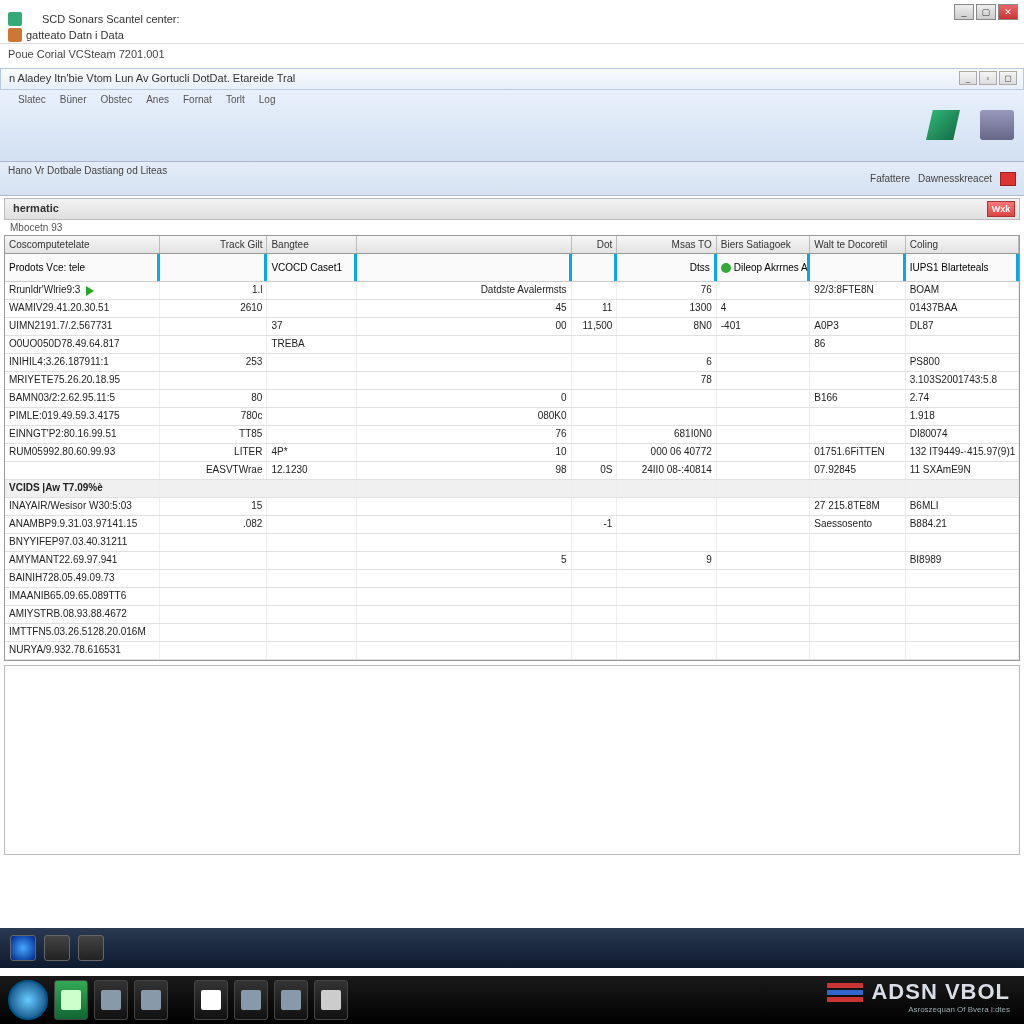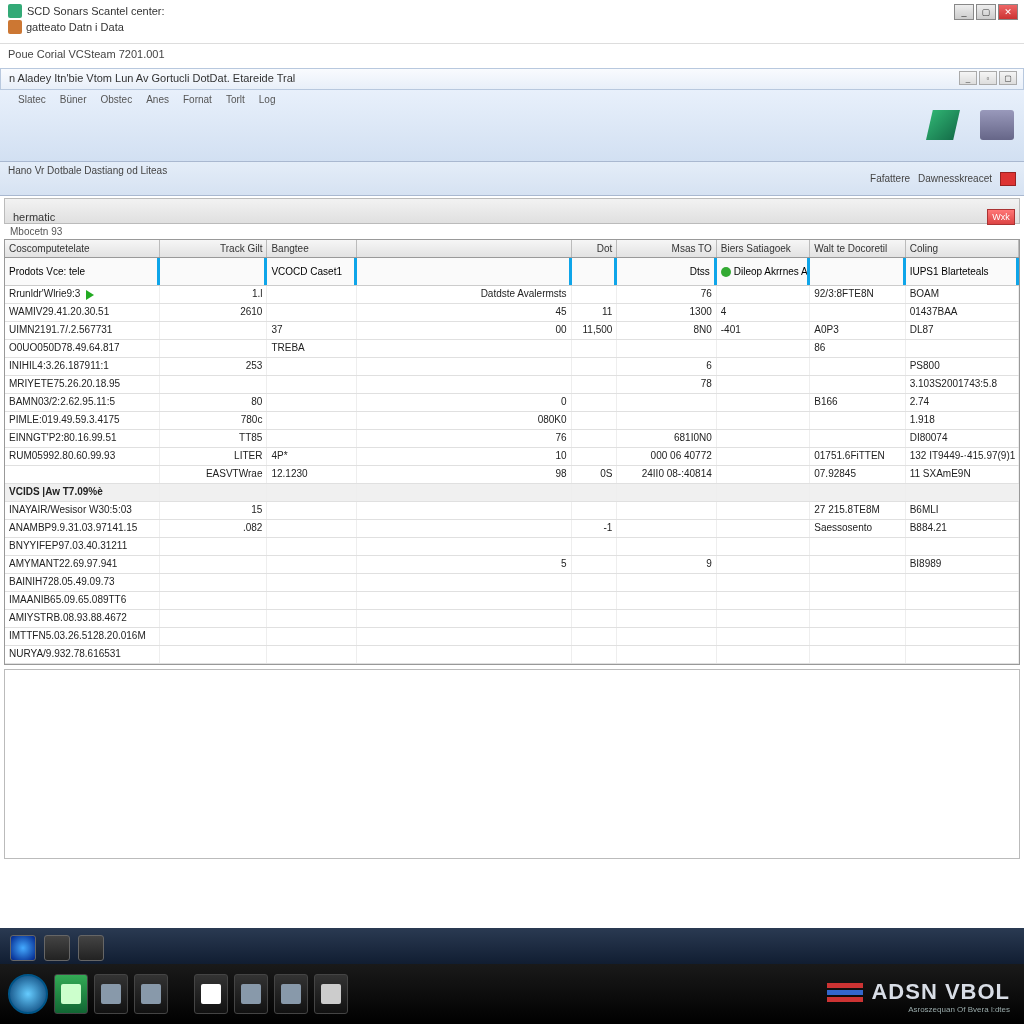--- a/index.html
+++ b/index.html
@@ -1,19 +1,19 @@
 <!DOCTYPE html>
 <html><head>
 <meta charset="utf-8">
 <style>
 * { box-sizing: border-box; margin: 0; padding: 0; font-family: Tahoma, Arial, sans-serif; }
 body { width: 1024px; height: 1024px; background: #fff; overflow: hidden; position: relative; }
 
 .top-header { height: 44px; background: #fff; border-bottom: 1px solid #ddd; padding: 4px 8px; font-size: 11px; color: #333; position: relative; }
-.top-header .line1 { display: flex; align-items: center; gap: 5px; }
+.top-header .line1 { display: flex; align-items: center; gap: 20px; margin-top: 8px; }
 .top-header .line2 { display: flex; align-items: center; gap: 4px; margin-top: 2px; }
 .top-header .winctrl { position: absolute; right: 6px; top: 4px; display: flex; gap: 2px; }
 .winbtn { width: 20px; height: 16px; background: linear-gradient(#eee,#ccc); border: 1px solid #888; font-size: 9px; display:flex; align-items:center; justify-content:center; cursor:pointer; }
 .winbtn.close { background: linear-gradient(#e66,#c33); color:#fff; }
 .hicon { width:14px; height:14px; background:#3a7; border-radius:2px; display:inline-block; }
 
 .subtitle-bar { height: 24px; font-size: 11px; color: #444; padding: 4px 8px; background:#fff; }
 
 .menu-bar { height: 22px; background: linear-gradient(#f9fbfe,#e8eff9); border: 1px solid #b8c8de; font-size: 11px; color: #333; padding: 3px 8px; position: relative; }
 .menu-bar .winctrl { position:absolute; right:6px; top:2px; display:flex; gap:2px; }
@@ -31,22 +31,22 @@
 .ricon.r5{background:radial-gradient(circle,#efe,#3b3 60%,#272);}
 .ribbon-right { position:absolute; right:10px; top:20px; display:flex; gap:20px; }
 .ricon2{width:34px;height:30px;}
 .ricon2.g{background:linear-gradient(135deg,#3b7,#164);clip-path:polygon(20% 0,100% 0,80% 100%,0 100%);}
 .ricon2.b{background:linear-gradient(#99b,#668);border-radius:3px;}
 
 .info-bar { height: 34px; background: linear-gradient(#e4edf8,#d6e2f2); border-bottom: 1px solid #a9b8d0; font-size: 10px; color:#444; padding:3px 8px; display:flex; justify-content:space-between; }
 .info-bar .r { display:flex; gap:8px; align-items:center;padding-left:16px; }
 .redbtn { width:16px;height:14px;background:#d33;border:1px solid #922; }
 
-.panel-header { height:22px; background:linear-gradient(#f2f2f2,#e0e0e0); border:1px solid #bbb; font-size:11px; font-weight:normal; color:#333; padding:12px 8px; position:relative; margin: 2px 4px 0 4px; }
-.panel-header .closebtn{position:absolute;right:4px;top:10px;width:28px;height:16px;background:linear-gradient(#f77,#d44);color:#fff;font-size:9px;display:flex;align-items:center;justify-content:center;border:1px solid #a33;}
+.panel-header { height:22px; background:linear-gradient(#f2f2f2,#e0e0e0); border:1px solid #bbb; font-size:11px; font-weight:bold; color:#333; padding:3px 8px; position:relative; margin: 2px 4px 0 4px; }
+.panel-header .closebtn{position:absolute;right:4px;top:2px;width:28px;height:16px;background:linear-gradient(#f77,#d44);color:#fff;font-size:9px;display:flex;align-items:center;justify-content:center;border:1px solid #a33;}
 .panel-subheader{font-size:10px;color:#555;padding:2px 10px;}
 
 .grid-container { margin: 0 4px; border:1px solid #999; }
 .grid-header { display:flex; background:linear-gradient(#f6f6f6,#e2e2e2); border-bottom:1px solid #999; font-size:10px; color:#333; }
 .grid-header > div { border-right:1px solid #bbb; padding:3px 4px; overflow:hidden; white-space:nowrap; }
 .filter-row { display:flex; background:#fafafa; border-bottom:1px solid #ccc; font-size:10px; }
 .filter-row > div { border-right:3px solid #0ea5e9; padding:8px 4px; overflow:hidden; white-space:nowrap; }
 .grid-body { background:#fff; }
 .grow { display:flex; font-size:10px; border-bottom:1px solid #e0e0e0; color:#222; }
 .grow > div { border-right:1px solid #eee; padding:2px 4px; overflow:hidden; white-space:nowrap; height:17px; }
@@ -54,21 +54,21 @@
 .c0{width:156px;} .c1{width:108px;text-align:right;} .c2{width:90px;} .c3{width:216px;text-align:right;} .c4{width:46px;text-align:right;} .c5{width:100px;text-align:right;} .c6{width:94px;} .c7{width:96px;} .c8{width:114px;}
 .play-icon{display:inline-block;width:0;height:0;border-left:8px solid #2a2;border-top:5px solid transparent;border-bottom:5px solid transparent;vertical-align:middle;margin-left:6px;}
 .sicon{display:inline-block;width:10px;height:10px;background:#3a3;border-radius:50%;margin-right:3px;vertical-align:middle;}
 
 .lower-empty { margin:4px; height:190px; border:1px solid #bbb; background:#fff; }
 
 .statusbar { position:absolute; left:0; right:0; height:40px; background:linear-gradient(#2a3a52,#0e1a2e); bottom:56px; display:flex; align-items:center; padding:0 10px; gap:8px; }
 .sbtn{width:26px;height:26px;background:linear-gradient(#444,#222);border:1px solid #666;border-radius:3px;}
 .sbtn.blue{background:radial-gradient(circle,#4af,#028);}
 
-.taskbar { position:absolute; left:0; right:0; bottom:0; height:60px; background:linear-gradient(#1a1a1a,#000); display:flex; align-items:center; padding:0 8px; gap:6px; }
+.taskbar { position:absolute; left:0; right:0; bottom:0; height:48px; background:linear-gradient(#1a1a1a,#000); display:flex; align-items:center; padding:0 8px; gap:6px; }
 .tstart{width:40px;height:40px;background:radial-gradient(circle,#6cf,#036);border-radius:50%;border:2px solid #058;}
 .tbtn{width:34px;height:40px;background:linear-gradient(#333,#111);border:1px solid #444;border-radius:3px;display:flex;align-items:center;justify-content:center;}
 .tbtn.active{background:linear-gradient(#3a5,#163);}
 .tbtn .ii{width:20px;height:20px;background:#89a;border-radius:2px;}
 .tbtn.active .ii{background:#cfc;}
 .brand{position:absolute;right:14px;bottom:10px;color:#d8dde6;font-family:Arial;text-align:right;}
 .brand .logo{display:flex;align-items:center;gap:8px;justify-content:flex-end;}
 .brand .stripes{display:flex;flex-direction:column;gap:2px;}
 .brand .stripes span{display:block;width:36px;height:5px;}
 .brand .stripes .s1{background:#c33;} .brand .stripes .s2{background:#36c;} .brand .stripes .s3{background:#c33;}

